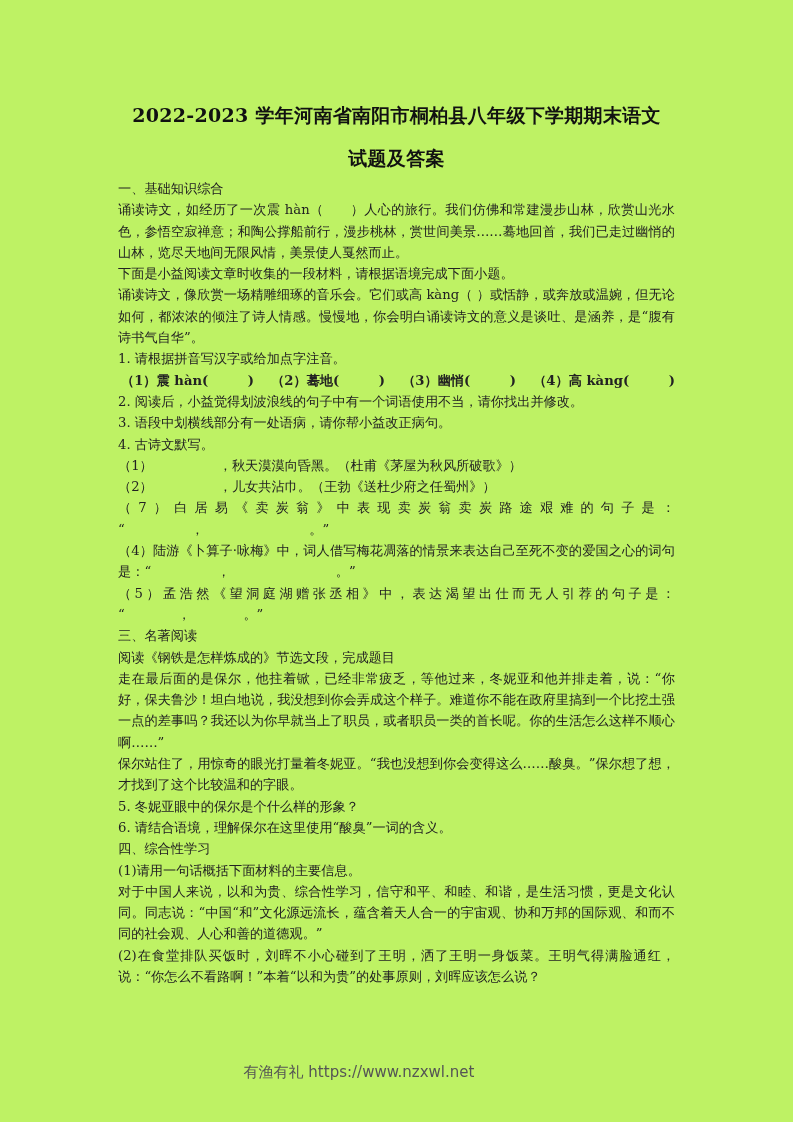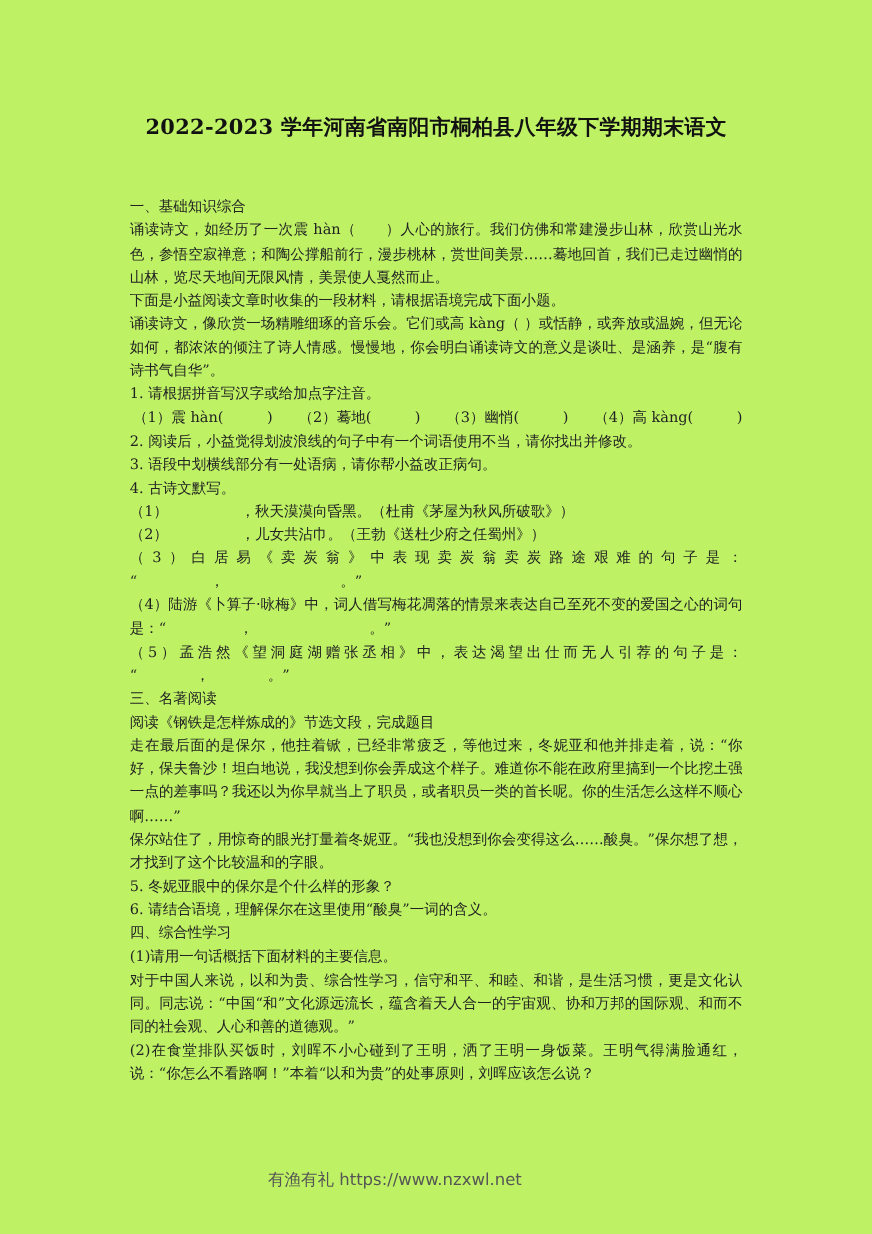--- a/index.html
+++ b/index.html
@@ -12,53 +12,54 @@
   }
   .title.l1 { top: 103px; }
   .title.l2 { top: 146px; }
   .body {
     position: absolute; left: 118px; top: 178px; width: 557px;
     font-family: "DejaVu Serif", "Liberation Serif", serif;
     font-size: 13.2px; line-height: 21.3px; color: #222;
   }
   .body p { margin: 0; text-align: justify; text-justify: inter-character; }
   .body p.spread { text-align-last: justify; }
-  .row4 { display: flex; justify-content: space-between; padding-left: 3px; }
+  .row4 { display: flex; justify-content: space-between; padding-left: 3px; font-weight: bold; }
   .footer {
     position: absolute; top: 1063px; left: 0; width: 718px; text-align: center;
     font-family: "DejaVu Sans", "Liberation Sans", sans-serif;
     font-size: 15px; color: #555;
   }
 </style>
 </head>
 <body>
 
 <div class="page">
   <div class="title l1">2022-2023 学年河南省南阳市桐柏县八年级下学期期末语文</div>
+  <div class="title l2">试题及答案</div>
 
   <div class="body">
 
     <p>一、基础知识综合</p>
     <p>诵读诗文，如经历了一次震 hàn（　　）人心的旅行。我们仿佛和常建漫步山林，欣赏山光水色，参悟空寂禅意；和陶公撑船前行，漫步桃林，赏世间美景……蓦地回首，我们已走过幽悄的山林，览尽天地间无限风情，美景使人戛然而止。</p>
     <p>下面是小益阅读文章时收集的一段材料，请根据语境完成下面小题。</p>
     <p>诵读诗文，像欣赏一场精雕细琢的音乐会。它们或高 kàng（ ）或恬静，或奔放或温婉，但无论如何，都浓浓的倾注了诗人情感。慢慢地，你会明白诵读诗文的意义是谈吐、是涵养，是“腹有诗书气自华”。</p>
     <p>1. 请根据拼音写汉字或给加点字注音。</p>
     <div class="row4">
       <span>（1）震 hàn(　　　)</span>
       <span>（2）蓦地(　　　)</span>
       <span>（3）幽悄(　　　)</span>
       <span>（4）高 kàng(　　　)</span>
     </div>
     <p>2. 阅读后，小益觉得划波浪线的句子中有一个词语使用不当，请你找出并修改。</p>
     <p>3. 语段中划横线部分有一处语病，请你帮小益改正病句。</p>
 
     <p>4. 古诗文默写。</p>
     <p>（1）　　　　　，秋天漠漠向昏黑。（杜甫《茅屋为秋风所破歌》）</p>
     <p>（2）　　　　　，儿女共沾巾。（王勃《送杜少府之任蜀州》）</p>
-    <p class="spread">（3）白居易《卖炭翁》中表现卖炭翁卖炭路途艰难的句子是：</p>
+    <p class="spread">（7）白居易《卖炭翁》中表现卖炭翁卖炭路途艰难的句子是：</p>
     <p>“　　　　　，　　　　　　　　。”</p>
     <p>（4）陆游《卜算子·咏梅》中，词人借写梅花凋落的情景来表达自己至死不变的爱国之心的词句是：“　　　　　，　　　　　　　　。”</p>
     <p class="spread">（5）孟浩然《望洞庭湖赠张丞相》中，表达渴望出仕而无人引荐的句子是：</p>
     <p>“　　　　，　　　　。”</p>
 
     <p>三、名著阅读</p>
     <p>阅读《钢铁是怎样炼成的》节选文段，完成题目</p>
     <p>走在最后面的是保尔，他拄着锨，已经非常疲乏，等他过来，冬妮亚和他并排走着，说：“你好，保夫鲁沙！坦白地说，我没想到你会弄成这个样子。难道你不能在政府里搞到一个比挖土强一点的差事吗？我还以为你早就当上了职员，或者职员一类的首长呢。你的生活怎么这样不顺心啊……”</p>
     <p>保尔站住了，用惊奇的眼光打量着冬妮亚。“我也没想到你会变得这么……酸臭。”保尔想了想，才找到了这个比较温和的字眼。</p>
     <p>5. 冬妮亚眼中的保尔是个什么样的形象？</p>

